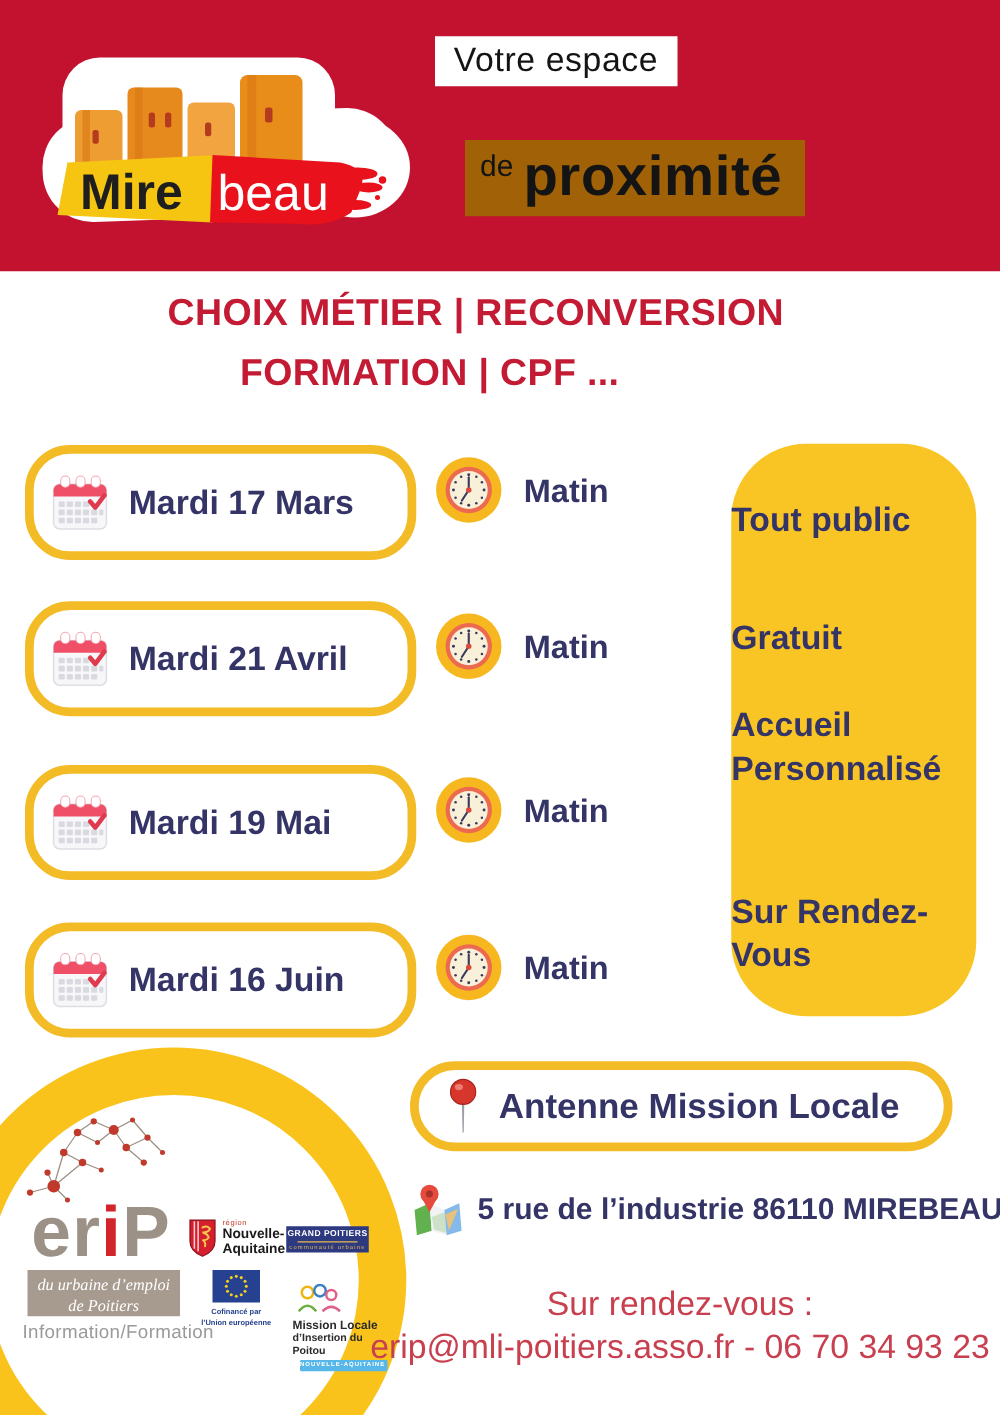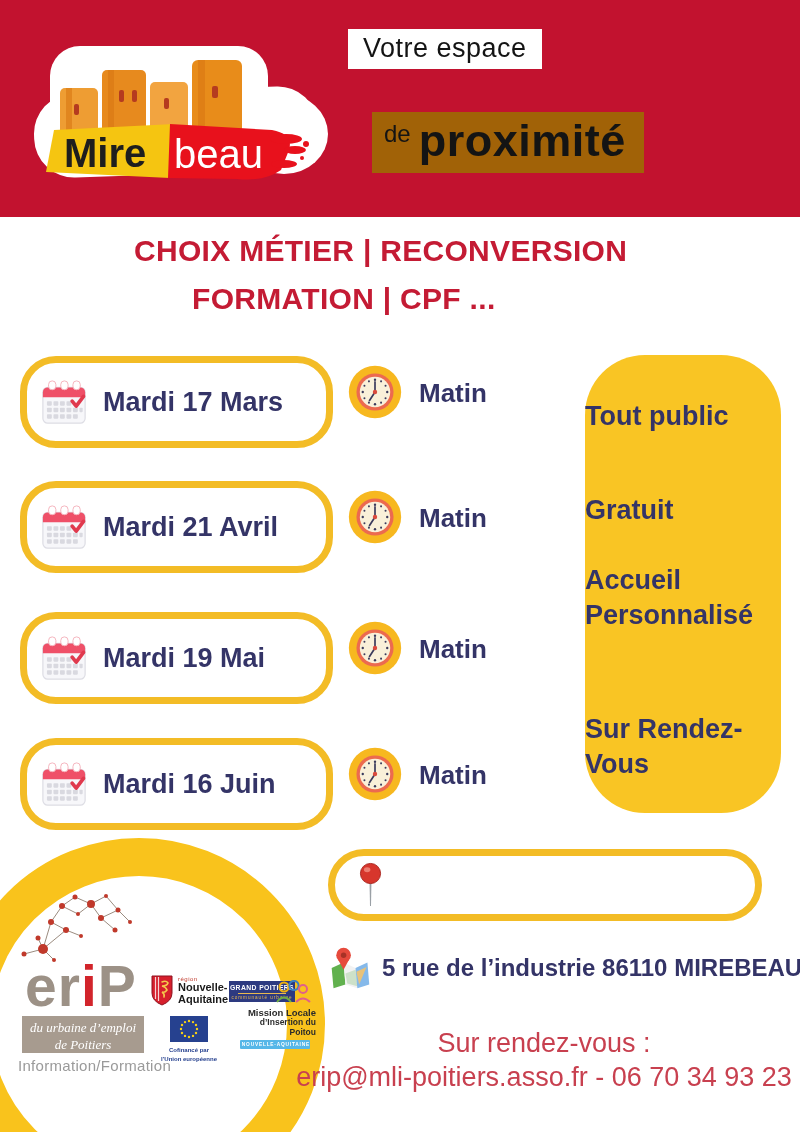--- a/index.html
+++ b/index.html
@@ -63,21 +63,21 @@
   .na-region{font-size:6px;color:#C0392B;letter-spacing:.5px;}
   .na-line{font-size:11px;font-weight:700;color:#1A1A1A;}
   .gp-logo{position:absolute;left:229px;top:981px;width:66px;background:#2D3A80;
            padding:3px 0 2px;text-align:center;}
   .gp-l1{font-size:6.8px;font-weight:700;color:#fff;letter-spacing:.4px;}
   .gp-div{height:1px;background:#E9B94F;margin:2px 9px 1px;}
   .gp-l2{font-size:4.6px;color:#E9B94F;letter-spacing:1px;}
   .eu-flag{position:absolute;left:170px;top:1016px;width:38px;height:26px;background:#26418F;}
   .eu-cap{position:absolute;left:152px;top:1046px;width:74px;text-align:center;
           font-size:6px;font-weight:700;color:#26418F;line-height:1.5;}
-  .ml-logo{position:absolute;left:234px;top:980px;width:82px;text-align:right;}
+  .ml-logo{position:absolute;left:234px;top:1027px;width:82px;text-align:left;}
   .ml-fig{width:44px;height:24px;}
   .ml-t1{font-size:9.5px;font-weight:600;color:#2B2B2B;line-height:1.1;}
   .ml-t2{font-size:8.5px;font-weight:600;color:#2B2B2B;line-height:1.15;}
   .ml-bar{margin:2px auto 0;width:70px;height:9px;background:#56B7E8;border-radius:1px;
           color:#fff;font-size:4.8px;font-weight:700;letter-spacing:.8px;line-height:9px;}
 </style>
 </head>
 <body>
 
 <div class="page">
@@ -356,20 +356,21 @@
 
   <div class="ring"></div>
 
   <div class="venue-pill">
     <svg class="pin" viewBox="0 0 24 48">
       <polygon points="11,21 13,21 12.5,46 11.5,46" fill="#9AA0A6"></polygon>
       <circle cx="12" cy="12" r="10.5" fill="#D7362C"></circle>
       <circle cx="12" cy="12" r="10.5" fill="none" stroke="#A8251D" stroke-width="1"></circle>
       <ellipse cx="8.5" cy="8" rx="3.4" ry="2.6" fill="#F08A7E" opacity="0.85"></ellipse>
     </svg>
+    <span class="venue-txt">Antenne Mission Locale</span>
   </div>
 
   <div class="addr">
     <svg class="map" viewBox="0 0 48 48">
       <polygon points="4,24 17,18 19,42 6,46" fill="#61B14E"></polygon>
       <polygon points="17,18 30,24 32,46 19,42" fill="#F2F2F2"></polygon>
       <polygon points="30,24 43,18 45,42 32,46" fill="#85B9EA"></polygon>
       <polygon points="31,28 42,23 34,42" fill="#E8C27A"></polygon>
       <polygon points="19,30 30,26 32,44 21,41" fill="#61B14E" opacity="0.25"></polygon>
       <circle cx="17" cy="10" r="8" fill="#E64A3C"></circle>

